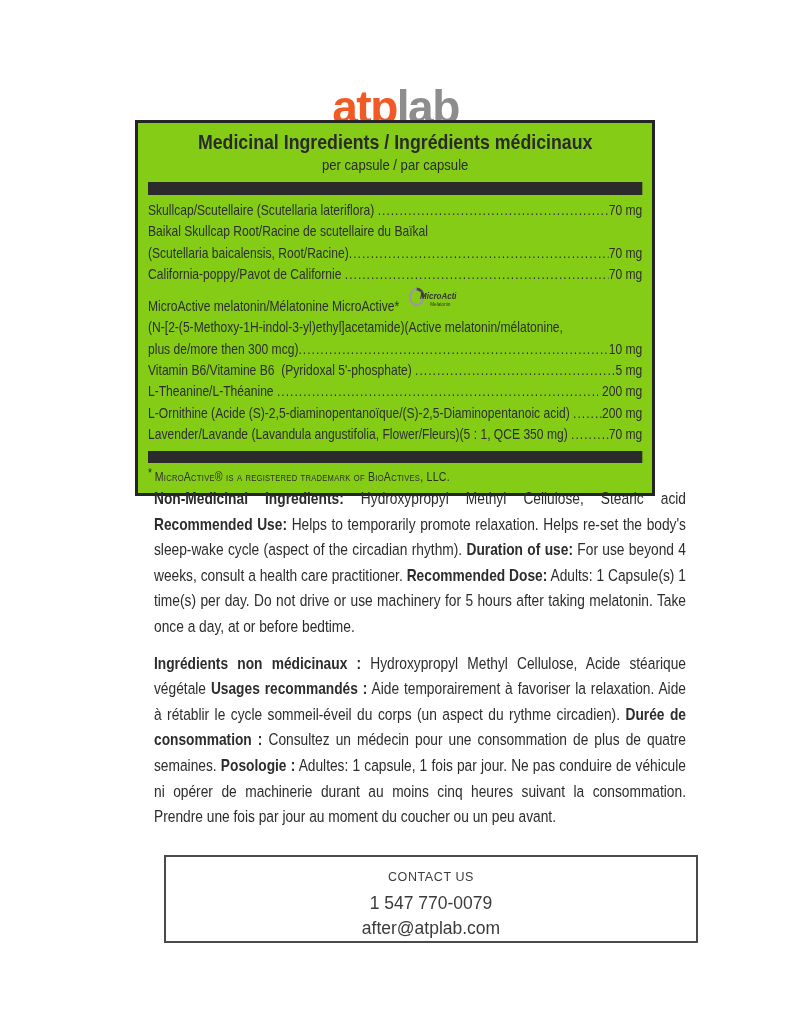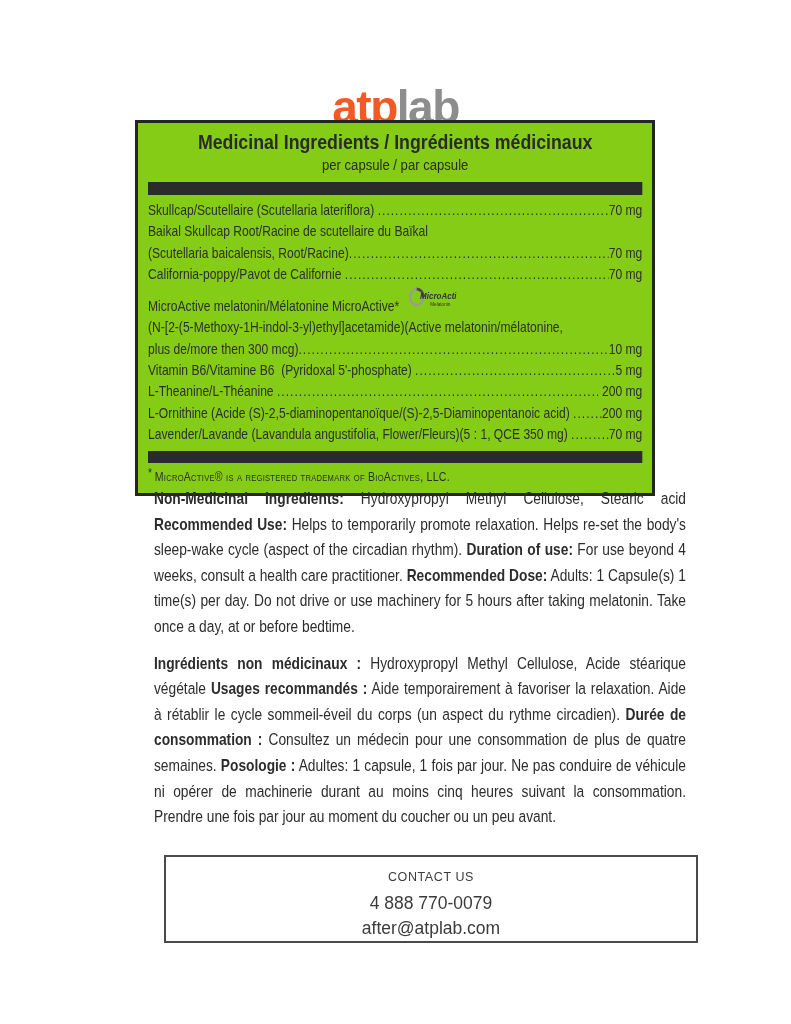--- a/index.html
+++ b/index.html
@@ -122,15 +122,15 @@
 
 <div class="paras">
   <div class="condense-p">
     <p class="para"><b>Non-Medicinal Ingredients:</b><span> Hydroxypropyl Methyl Cellulose,  Stearic acid </span><b>Recommended Use:</b><span> Helps to temporarily promote relaxation. Helps re-set the body's sleep-wake cycle (aspect of the circadian rhythm). </span><b>Duration of use:</b><span> For use beyond 4 weeks, consult a health care practitioner. </span><b>Recommended Dose:</b><span> Adults: 1 Capsule(s) 1 time(s) per day. Do not drive or use machinery for 5 hours after taking melatonin. Take once a day, at or before bedtime.</span></p>
     <p class="para"><b>Ingrédients non médicinaux :</b><span> Hydroxypropyl Methyl Cellulose, Acide stéarique végétale </span><b>Usages recommandés :</b><span> Aide temporairement à favoriser la relaxation. Aide à rétablir le cycle sommeil-éveil du corps (un aspect du rythme circadien). </span><b>Durée de consommation :</b><span> Consultez un médecin pour une consommation de plus de quatre semaines. </span><b>Posologie :</b><span> Adultes: 1 capsule, 1 fois par jour. Ne pas conduire de véhicule ni opérer de machinerie durant au moins cinq heures suivant la consommation. Prendre une fois par jour au moment du coucher ou un peu avant.</span></p>
   </div>
 </div>
 
 <div class="contact">
   <div class="contact-heading">CONTACT US</div>
-  <div class="contact-phone">4 888 770-0079</div>
+  <div class="contact-phone">1 547 770-0079</div>
   <div class="contact-email">after@atplab.com</div>
 </div>
 
 </body></html>

